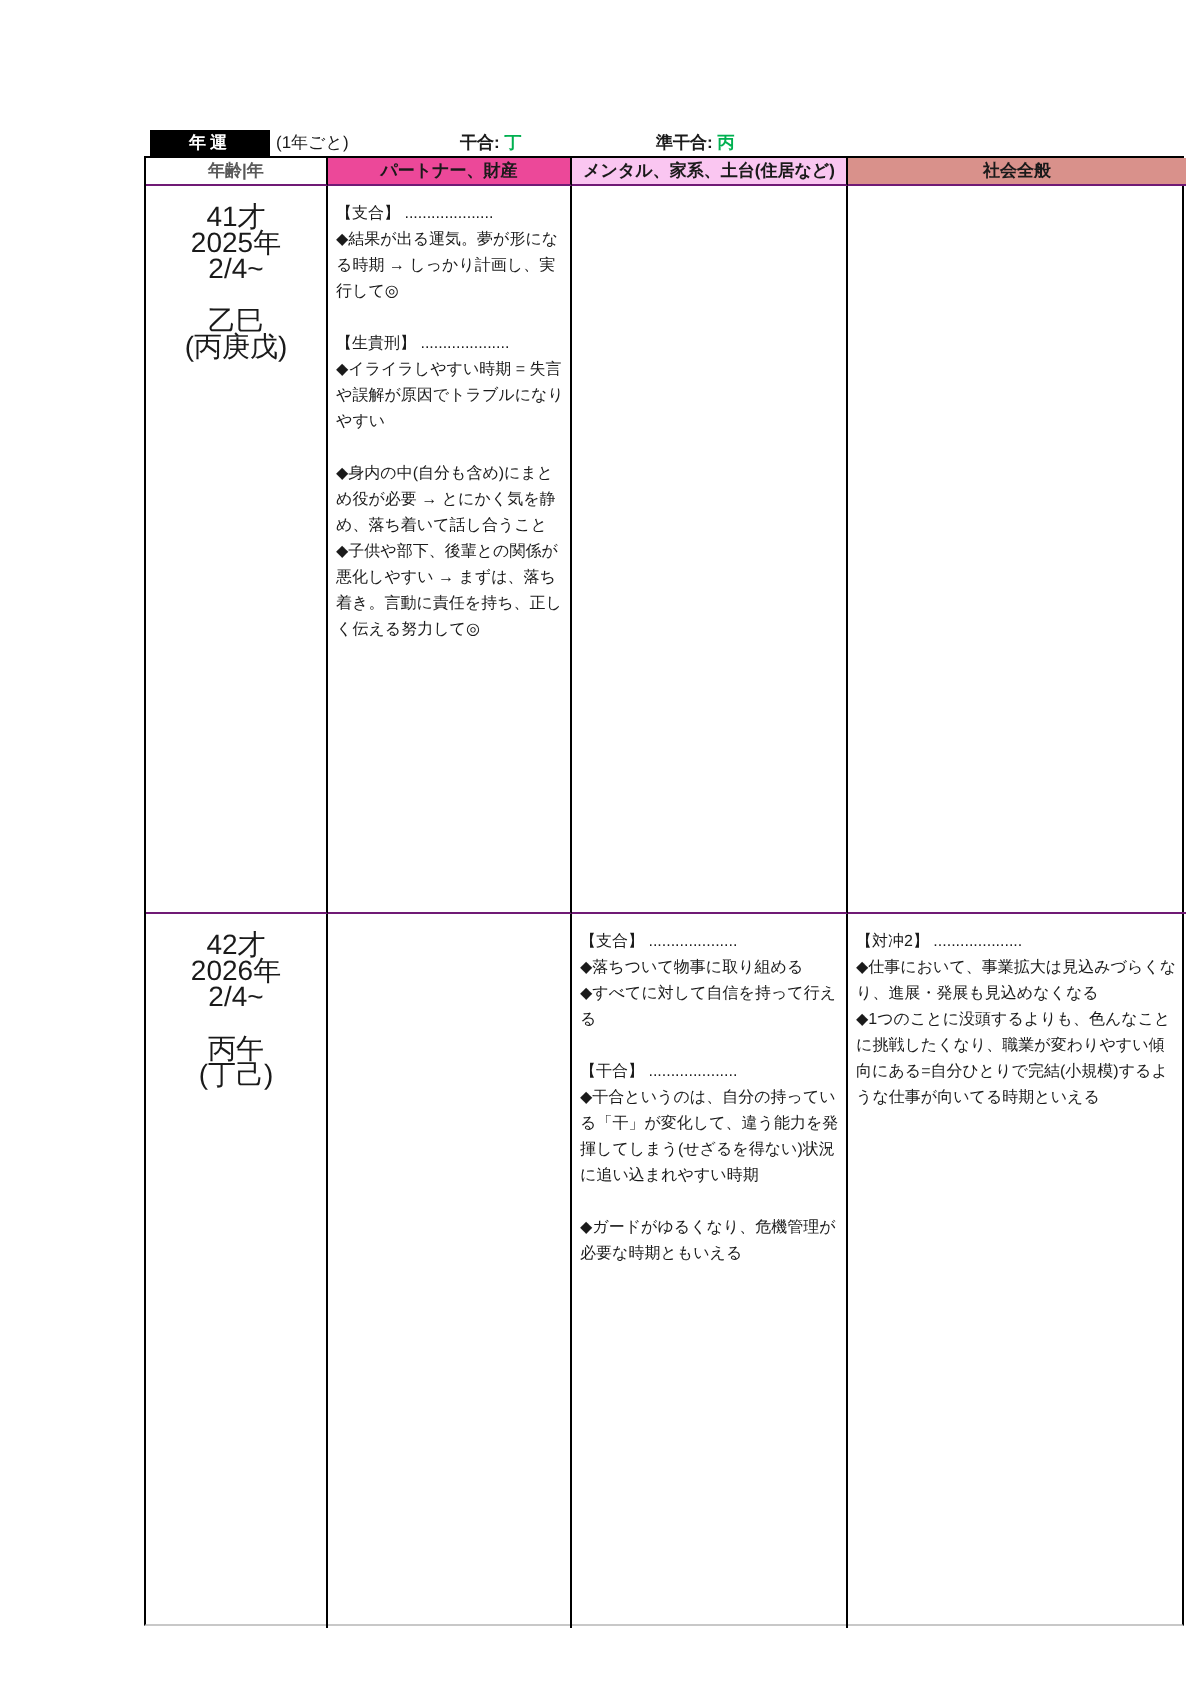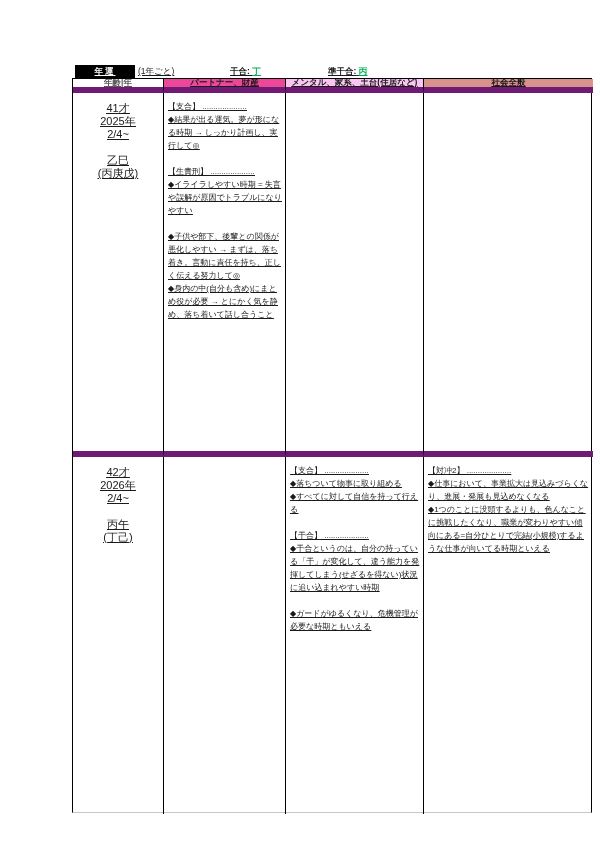--- a/index.html
+++ b/index.html
@@ -1,15 +1,15 @@
 <!DOCTYPE html>
 <html><head>
 <meta charset="utf-8">
 <style>
-  * { margin:0; padding:0; box-sizing:border-box;text-decoration:underline; }
+  * { margin:0; padding:0; box-sizing:border-box; }
   html,body { background:#fff; }
   body {
     width:600px; height:849px; position:relative; overflow:hidden;
     font-family:"Liberation Sans","DejaVu Sans",sans-serif;
     color:#1a1a1a;
   }
   .page { position:absolute; inset:0; background:#ffffff; }
 
   
   .title-badge {
@@ -28,35 +28,35 @@
   .tbl {
     position:absolute; left:72px; top:78px; width:520px; height:735px;
     display:grid;
     grid-template-columns:91px 122px 138px 169px;
     grid-template-rows:14px 364px 357px;
     border-left:1px solid #000; border-top:1px solid #000; border-right:1px solid #000;
     border-bottom:1px solid #c8c8c8;
     background:#fff;
   }
   .cell {
-    border-right:1px solid #000; border-bottom:6px solid #701a75;
+    border-right:1px solid #000; border-bottom:1px solid #701a75;
     overflow:hidden;
   }
   .cell:nth-child(4n) { border-right:none; }
   .row-last { border-bottom:none; }
 
   .hdr {
     font-size:8.5px; font-weight:bold; text-align:center;
     display:flex; align-items:center; justify-content:center;
     white-space:nowrap;
   }
   .hdr-age { color:#595959; font-weight:bold; }
 
   .agecell {
-    text-align:center; font-size:11px; line-height:13px; padding-top:9px;
+    text-align:center; font-size:14px; line-height:13px; padding-top:9px;
   }
   .agecell .spacer { height:13px; }
 
   .bodycell { padding:7px 3px 14px 4px; font-size:8px; line-height:13px; }
   .para { min-height:13px; word-break:break-all; }
 </style>
 </head>
 <body>
 
 <div class="page">
@@ -81,22 +81,22 @@
       <div>乙巳</div>
       <div>(丙庚戊)</div>
     </div>
     <div class="cell bodycell">
         <div class="para">【支合】 ....................</div>
         <div class="para">◆結果が出る運気。夢が形になる時期 → しっかり計画し、実行して◎</div>
         <div class="para"></div>
         <div class="para">【生貴刑】 ....................</div>
         <div class="para">◆イライラしやすい時期 = 失言や誤解が原因でトラブルになりやすい</div>
         <div class="para"></div>
+        <div class="para">◆身内の中(自分も含め)にまとめ役が必要 → とにかく気を静め、落ち着いて話し合うこと</div>
         <div class="para">◆子供や部下、後輩との関係が悪化しやすい → まずは、落ち着き。言動に責任を持ち、正しく伝える努力して◎</div>
-        <div class="para">◆身内の中(自分も含め)にまとめ役が必要 → とにかく気を静め、落ち着いて話し合うこと</div>
       </div>
     <div class="cell bodycell"></div>
     <div class="cell bodycell"></div>
 
     <div class="cell agecell row-last">
       <div>42才</div>
       <div>2026年</div>
       <div>2/4~</div>
       <div class="spacer"></div>
       <div>丙午</div>

